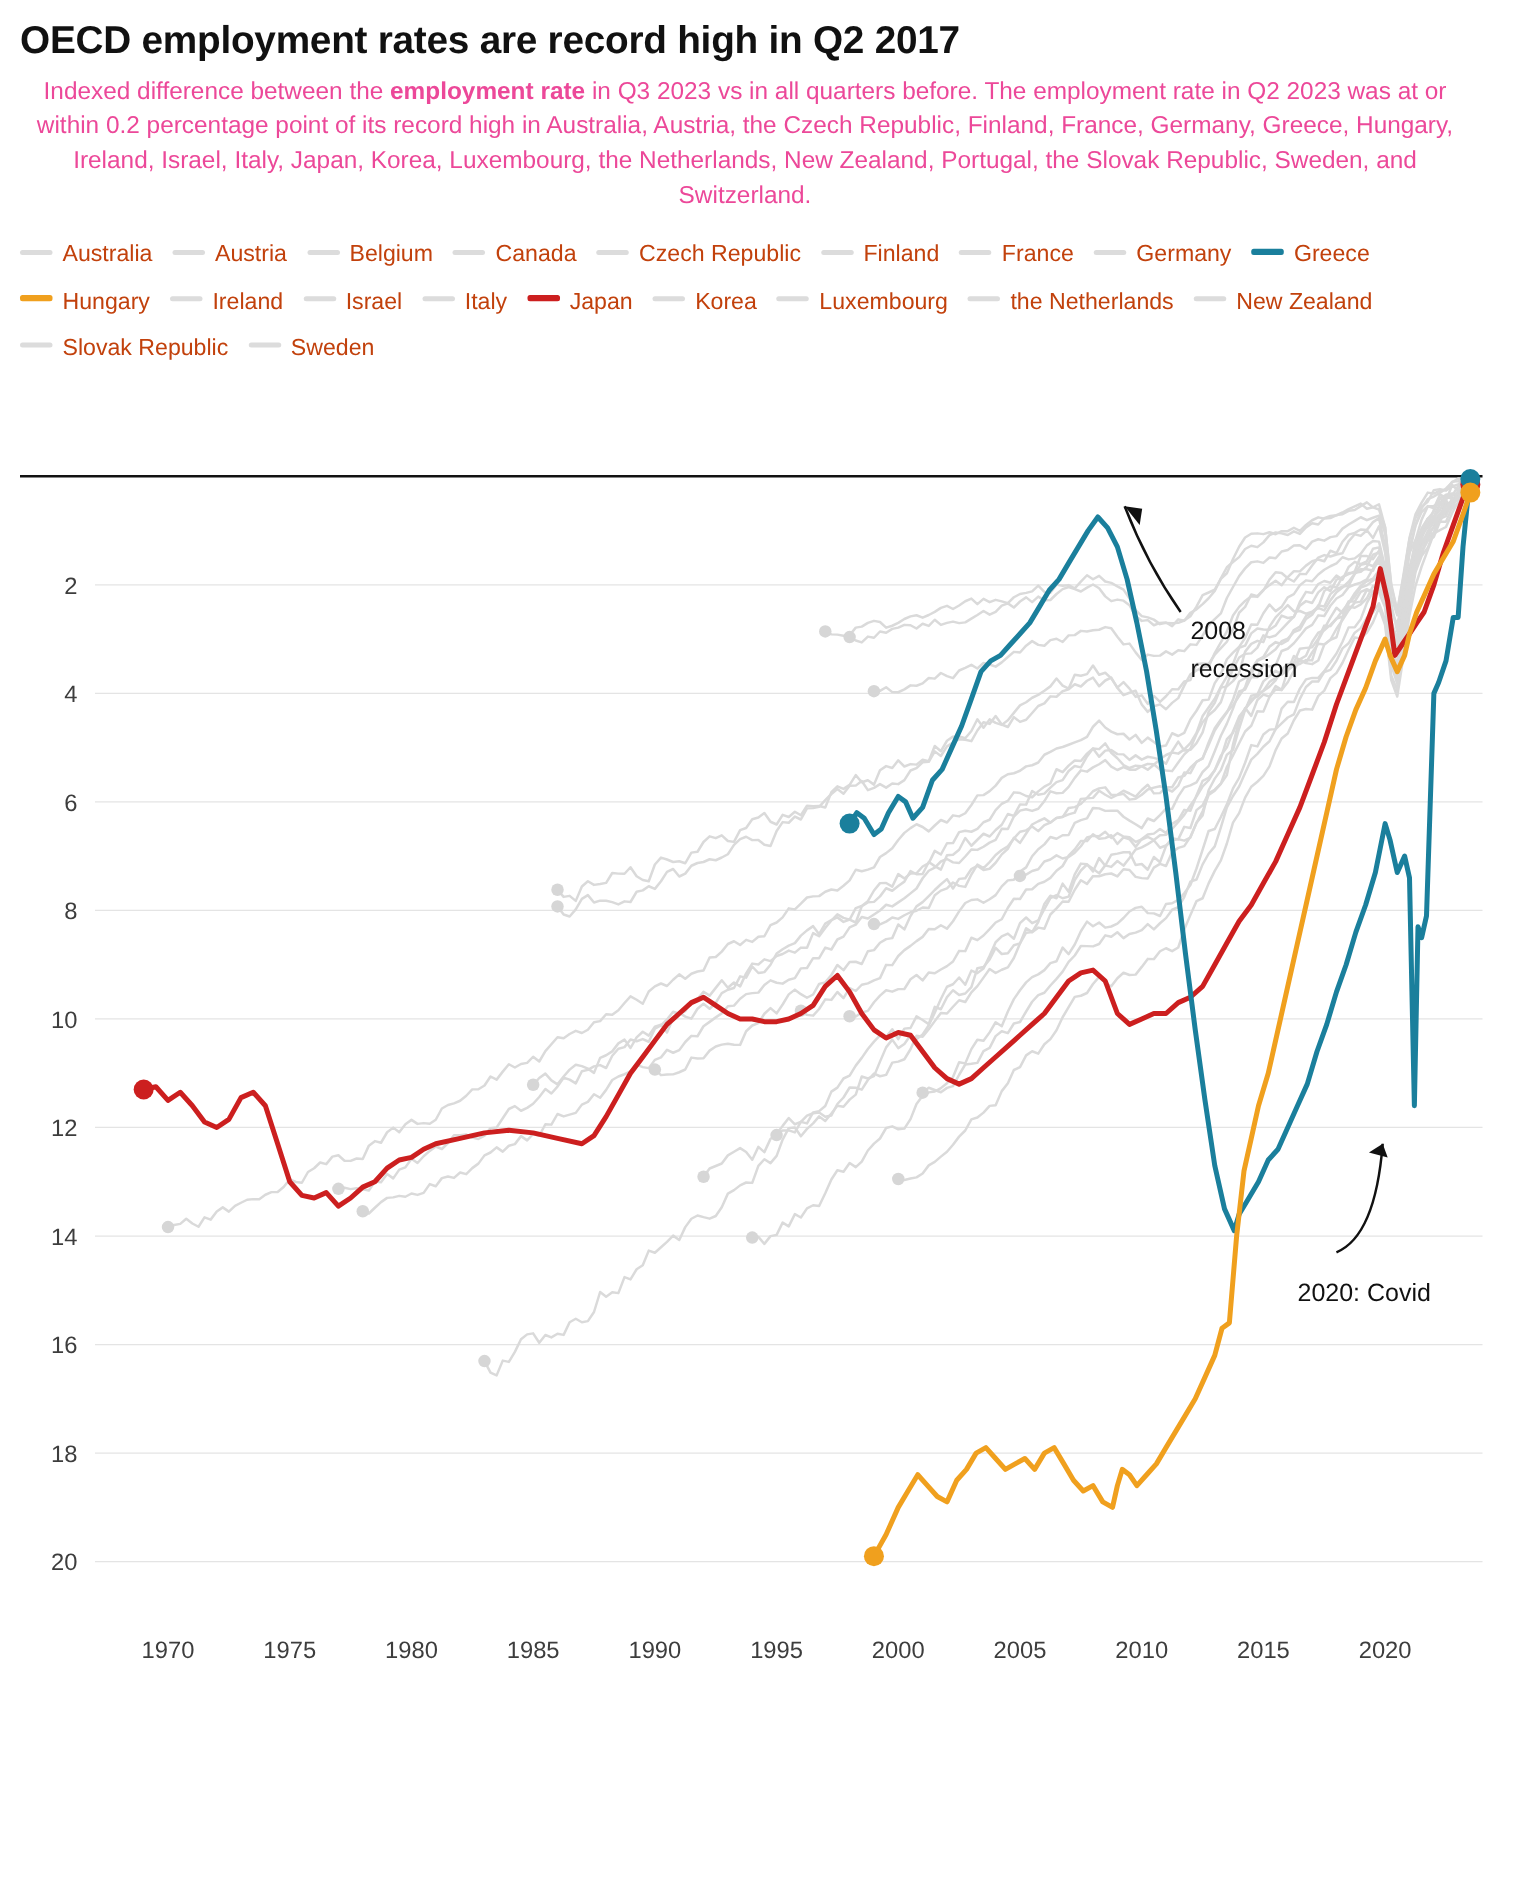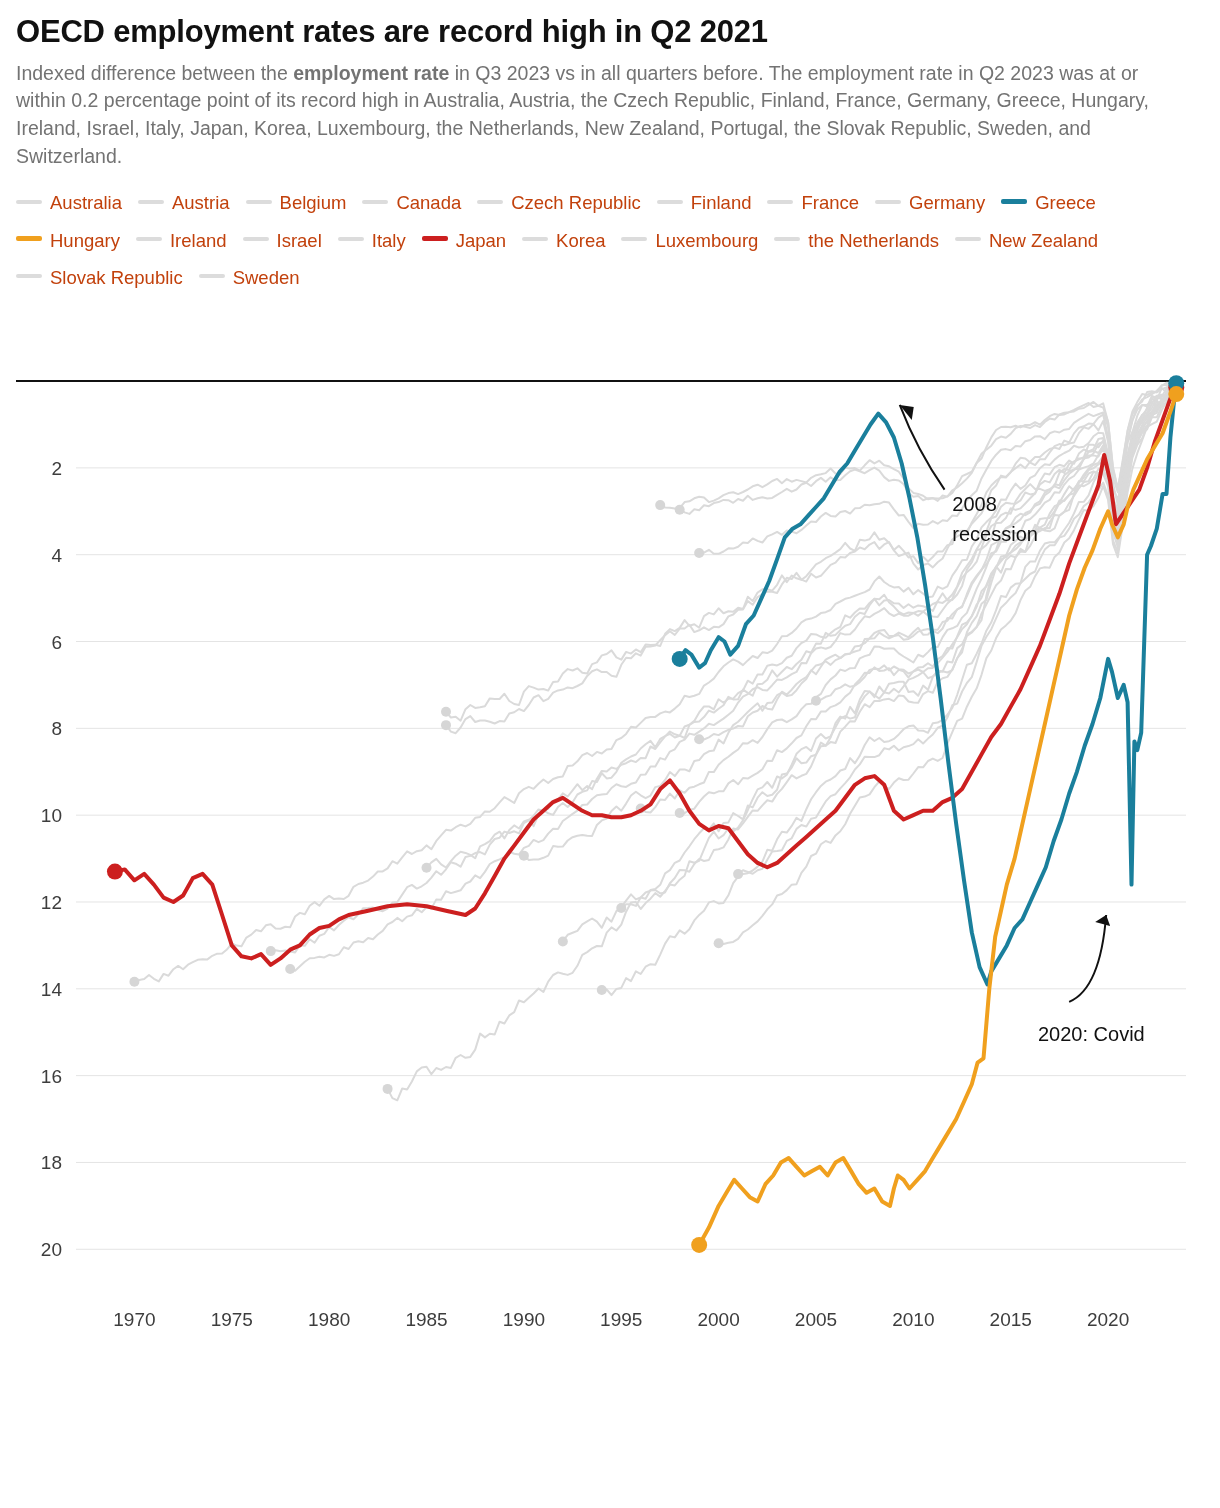--- a/index.html
+++ b/index.html
@@ -25,23 +25,24 @@
     font-size: 31px;
     font-weight: bold;
     letter-spacing: -0.2px;
     line-height: 1.15;
     margin: 0 0 10px 0;
     color: #111111;
   }
   #chart-subtitle {
     font-size: 19.5px;
     line-height: 1.42;
-    color: #737373;
+    color: #ec4899;
     margin: 0 0 14px 0;
     max-width: 1160px;
+    text-align: center;
   }
   #chart-subtitle b {
     font-weight: bold;
   }
   .legend {
     margin: 0 0 4px 0;
     line-height: 1.95;
     font-size: 18.5px;
     color: #c2410c;
   }
@@ -81,21 +82,21 @@
     font-size: 20px;
     fill: #111111;
     font-family: "Liberation Sans", sans-serif;
   }
 </style>
 </head>
 <body>
 
 <div class="page">
 
-  <h1 id="chart-title">OECD employment rates are record high in Q2 2021</h1>
+  <h1 id="chart-title">OECD employment rates are record high in Q2 2017</h1>
 
   <p id="chart-subtitle">
     <span>Indexed difference between the </span><b>employment rate</b><span> in Q3 2023 vs in all quarters before. The employment rate in Q2 2023 was at or within 0.2 percentage point of its record high in Australia, Austria, the Czech Republic, Finland, France, Germany, Greece, Hungary, Ireland, Israel, Italy, Japan, Korea, Luxembourg, the Netherlands, New Zealand, Portugal, the Slovak Republic, Sweden, and Switzerland.</span>
   </p>
 
   <div class="legend" id="legend"><span class="legend-item"><span class="legend-swatch" style="background: rgb(220, 220, 220);"></span><span class="legend-label">Australia</span></span><span class="legend-item"><span class="legend-swatch" style="background: rgb(220, 220, 220);"></span><span class="legend-label">Austria</span></span><span class="legend-item"><span class="legend-swatch" style="background: rgb(220, 220, 220);"></span><span class="legend-label">Belgium</span></span><span class="legend-item"><span class="legend-swatch" style="background: rgb(220, 220, 220);"></span><span class="legend-label">Canada</span></span><span class="legend-item"><span class="legend-swatch" style="background: rgb(220, 220, 220);"></span><span class="legend-label">Czech Republic</span></span><span class="legend-item"><span class="legend-swatch" style="background: rgb(220, 220, 220);"></span><span class="legend-label">Finland</span></span><span class="legend-item"><span class="legend-swatch" style="background: rgb(220, 220, 220);"></span><span class="legend-label">France</span></span><span class="legend-item"><span class="legend-swatch" style="background: rgb(220, 220, 220);"></span><span class="legend-label">Germany</span></span><span class="legend-item"><span class="legend-swatch" style="background: rgb(26, 127, 156); height: 5px;"></span><span class="legend-label">Greece</span></span><span class="legend-item"><span class="legend-swatch" style="background: rgb(240, 160, 30); height: 5px;"></span><span class="legend-label">Hungary</span></span><span class="legend-item"><span class="legend-swatch" style="background: rgb(220, 220, 220);"></span><span class="legend-label">Ireland</span></span><span class="legend-item"><span class="legend-swatch" style="background: rgb(220, 220, 220);"></span><span class="legend-label">Israel</span></span><span class="legend-item"><span class="legend-swatch" style="background: rgb(220, 220, 220);"></span><span class="legend-label">Italy</span></span><span class="legend-item"><span class="legend-swatch" style="background: rgb(204, 31, 31); height: 5px;"></span><span class="legend-label">Japan</span></span><span class="legend-item"><span class="legend-swatch" style="background: rgb(220, 220, 220);"></span><span class="legend-label">Korea</span></span><span class="legend-item"><span class="legend-swatch" style="background: rgb(220, 220, 220);"></span><span class="legend-label">Luxembourg</span></span><span class="legend-item"><span class="legend-swatch" style="background: rgb(220, 220, 220);"></span><span class="legend-label">the Netherlands</span></span><span class="legend-item"><span class="legend-swatch" style="background: rgb(220, 220, 220);"></span><span class="legend-label">New Zealand</span></span><span class="legend-item"><span class="legend-swatch" style="background: rgb(220, 220, 220);"></span><span class="legend-label">Slovak Republic</span></span><span class="legend-item"><span class="legend-swatch" style="background: rgb(220, 220, 220);"></span><span class="legend-label">Sweden</span></span></div>
 
   <div class="plot-wrap">
     <svg class="plot" id="plot-svg" width="1188" height="1060" viewBox="0 0 1188 1060">
         <line x1="60" x2="1170" y1="153.889400921659" y2="153.889400921659" stroke="#e4e4e4" stroke-width="1"></line>

